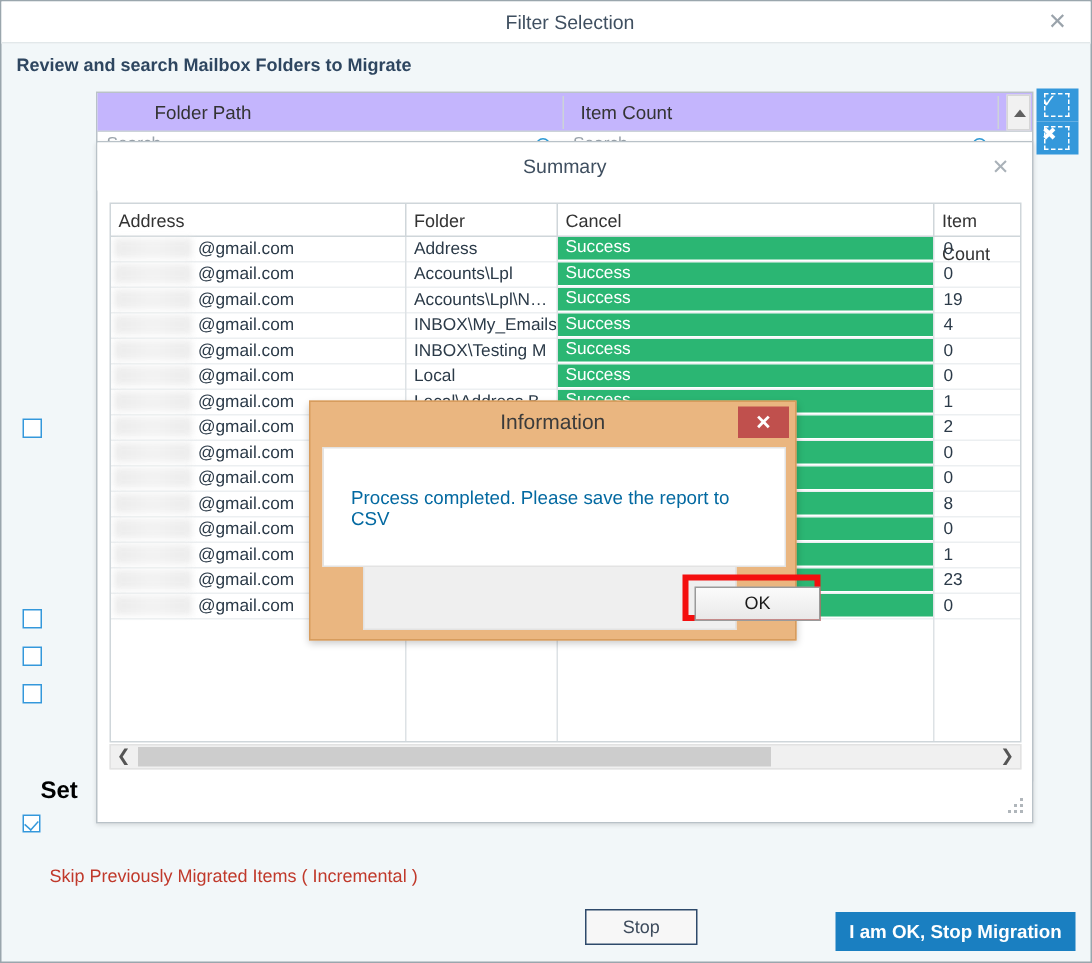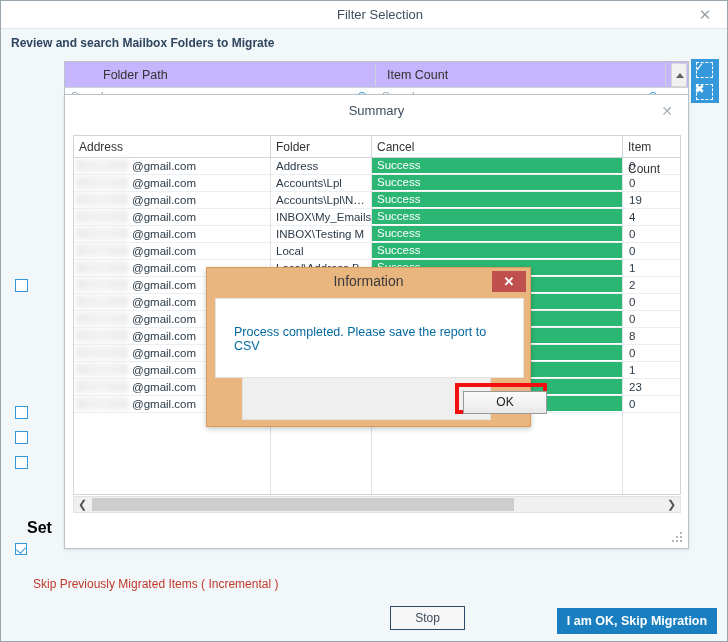--- a/index.html
+++ b/index.html
@@ -465,14 +465,14 @@
       </div>
     </div>
   </div>
 
   <div class="abs" id="set-label">Set</div>
   <div class="abs" id="skip-row">
     <span id="skip-cb"></span>
     <span id="skip-label">Skip Previously Migrated Items ( Incremental )</span>
   </div>
 
-  <div class="abs" id="start-btn">I am OK, Skip Migration</div>
+  <div class="abs" id="start-btn">I am OK, Stop Migration</div>
 </div>
 
 </body></html>

